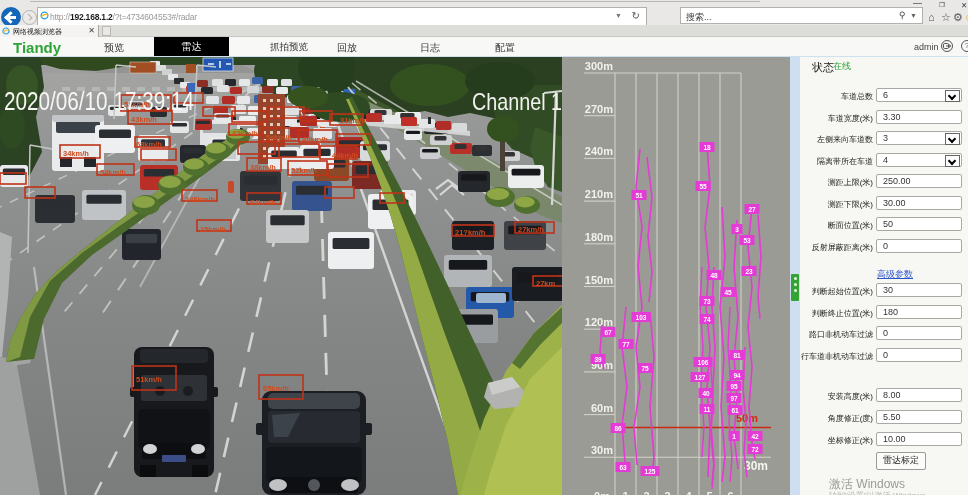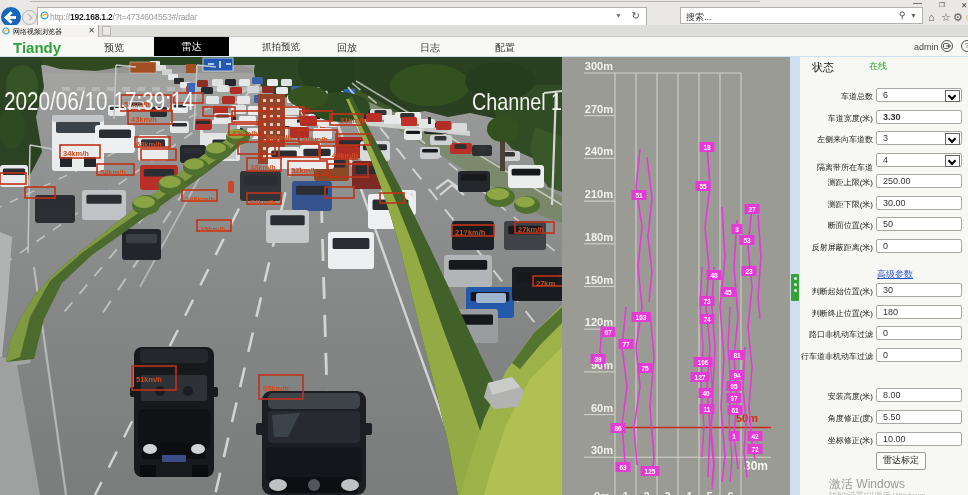--- a/index.html
+++ b/index.html
@@ -93,21 +93,21 @@
       <span class="ttl">网络视频浏览器</span>
       <span class="x">✕</span>
     </div>
     <div id="newtab"></div>
   </div>
 
   <div id="row3">
     <span id="logo">Tiandy</span>
     <span class="mitem" style="left:104px;">预览</span>
     <div id="mradar">雷达</div>
-    <span class="mitem" style="left:262px;font-size:9.5px;">抓拍预览</span>
+    <span class="mitem" style="left:270px;font-size:9.5px;">抓拍预览</span>
     <span class="mitem" style="left:337px;">回放</span>
     <span class="mitem" style="left:420px;">日志</span>
     <span class="mitem" style="left:495px;">配置</span>
     <span id="admin">admin</span>
     <div class="cico" style="left:941px;">
         <svg width="10" height="10" viewBox="0 0 10 10" style="position:absolute;left:0;top:0;">
           <rect x="1.5" y="2.5" width="5" height="5" rx="1.2" fill="none" stroke="#555" stroke-width="1"></rect>
           <path d="M4,5 L8.5,5 M7,3.5 L8.7,5 L7,6.5" stroke="#555" stroke-width="1" fill="none"></path>
         </svg>
       </div>
@@ -637,28 +637,28 @@
 
   <div id="strip"></div>
   <div id="handle">
       <i></i>
       <i></i>
       <i></i>
     </div>
 
   <div id="panel">
     <span style="position:absolute;left:12px;top:3px;font-size:11px;">状态</span>
-    <span style="position:absolute;left:33px;top:3px;color:#2fa336;font-size:9px;margin-left:36px;">在线</span>
+    <span style="position:absolute;left:33px;top:3px;color:#2fa336;font-size:9px;">在线</span>
     <div class="plabel" style="top:34px;">车道总数</div>
       <div class="pbox" style="top:31px;">6<span class="dd"></span></div>
     <div class="plabel" style="top:56px;">车道宽度(米)</div>
-      <div class="pbox" style="top:53px;font-weight:bold;">3.30</div>
+      <div class="pbox" style="top:53px;">3.30</div>
     <div class="plabel" style="top:77px;">左侧来向车道数</div>
       <div class="pbox" style="top:74px;">3<span class="dd"></span></div>
-    <div class="plabel" style="top:105px;">隔离带所在车道</div>
+    <div class="plabel" style="top:99px;">隔离带所在车道</div>
       <div class="pbox" style="top:96px;">4<span class="dd"></span></div>
     <div class="plabel" style="top:120px;">测距上限(米)</div>
       <div class="pbox" style="top:117px;">250.00</div>
     <div class="plabel" style="top:142px;">测距下限(米)</div>
       <div class="pbox" style="top:139px;">30.00</div>
     <div class="plabel" style="top:163px;">断面位置(米)</div>
       <div class="pbox" style="top:160px;">50</div>
     <div class="plabel" style="top:185px;">反射屏蔽距离(米)</div>
       <div class="pbox" style="top:182px;">0</div>
     <div id="advlink">高级参数</div>

